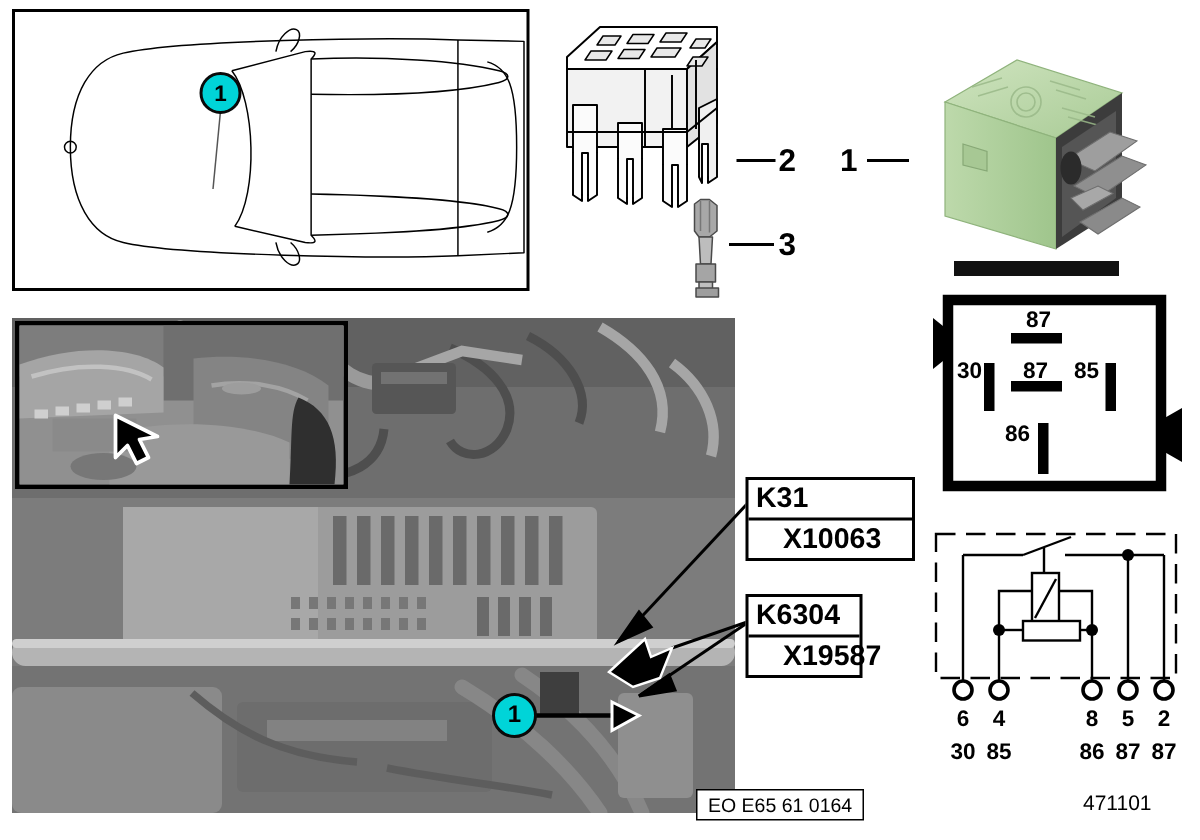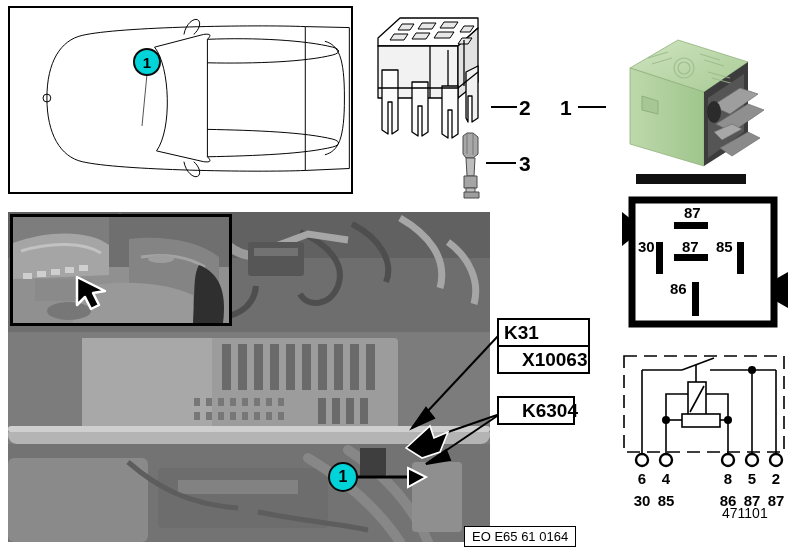--- a/index.html
+++ b/index.html
@@ -44,27 +44,27 @@
   
   #photo-main{left:8px;top:212px;width:482px;height:330px;background:#7e7e7e;overflow:hidden;}
   #photo-inset{left:10px;top:214px;width:222px;height:112px;border:3px solid #000;box-sizing:border-box;
                background:#9a9a9a;overflow:hidden;z-index:5;}
 
   
   .labelbox{border:2px solid #000;background:#fff;box-sizing:border-box;z-index:8;}
   .labelbox div{font-size:19px;font-weight:bold;line-height:25px;padding:0 5px;
                 border-bottom:2px solid #000;white-space:nowrap;}
   .labelbox div:last-child{border-bottom:none;margin-left:18px;}
-  #labelbox-k31{left:497px;top:318px;width:93px;}
+  #labelbox-k31{left:497px;top:318px;width:113px;}
   #labelbox-k6304{left:497px;top:396px;width:78px;}
 
   
   #caption{left:464px;top:526px;background:#fff;border:1px solid #000;
            font-size:13px;padding:2px 7px;z-index:9;text-align:center;}
-  #docnum{left:722px;top:505px;font-size:14px;text-align:center;}
+  #docnum{left:722px;top:527px;font-size:14px;text-align:center;}
 
   
   svg{overflow:visible;}
   .ln{stroke:#000;fill:none;}
 </style>
 </head>
 <body>
 
 <div class="abs" id="vehicle-panel">
   <svg viewBox="0 0 345 188">
@@ -420,16 +420,17 @@
 
 <div class="abs callout" id="callout-photo">1</div>
 
 <div class="abs labelbox" id="labelbox-k31">
   <div>K31</div>
   <div>X10063</div>
 </div>
 
 <div class="abs labelbox" id="labelbox-k6304">
   <div>K6304</div>
+  <div>X19587</div>
 </div>
 
 <div class="abs" id="caption">EO E65 61 0164</div>
 <div class="abs" id="docnum">471101</div>
 
 </body></html>

